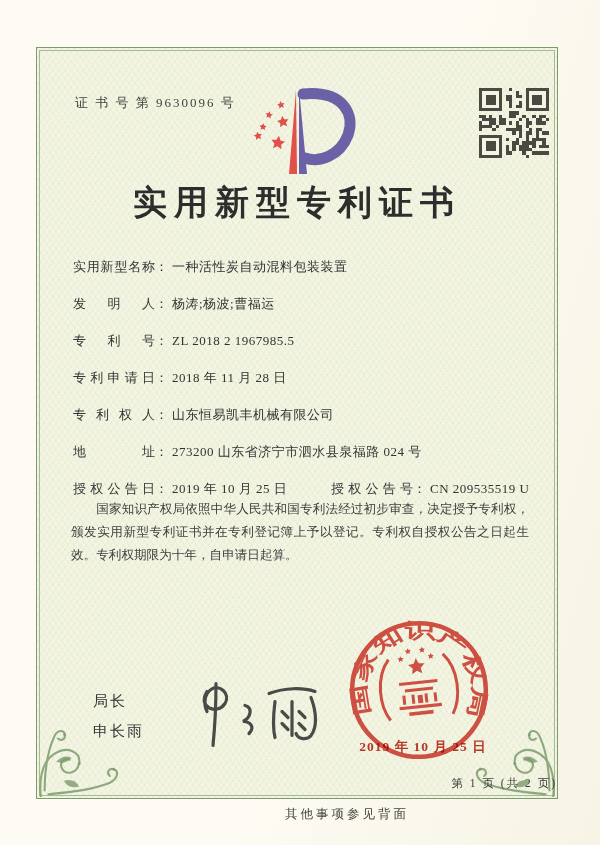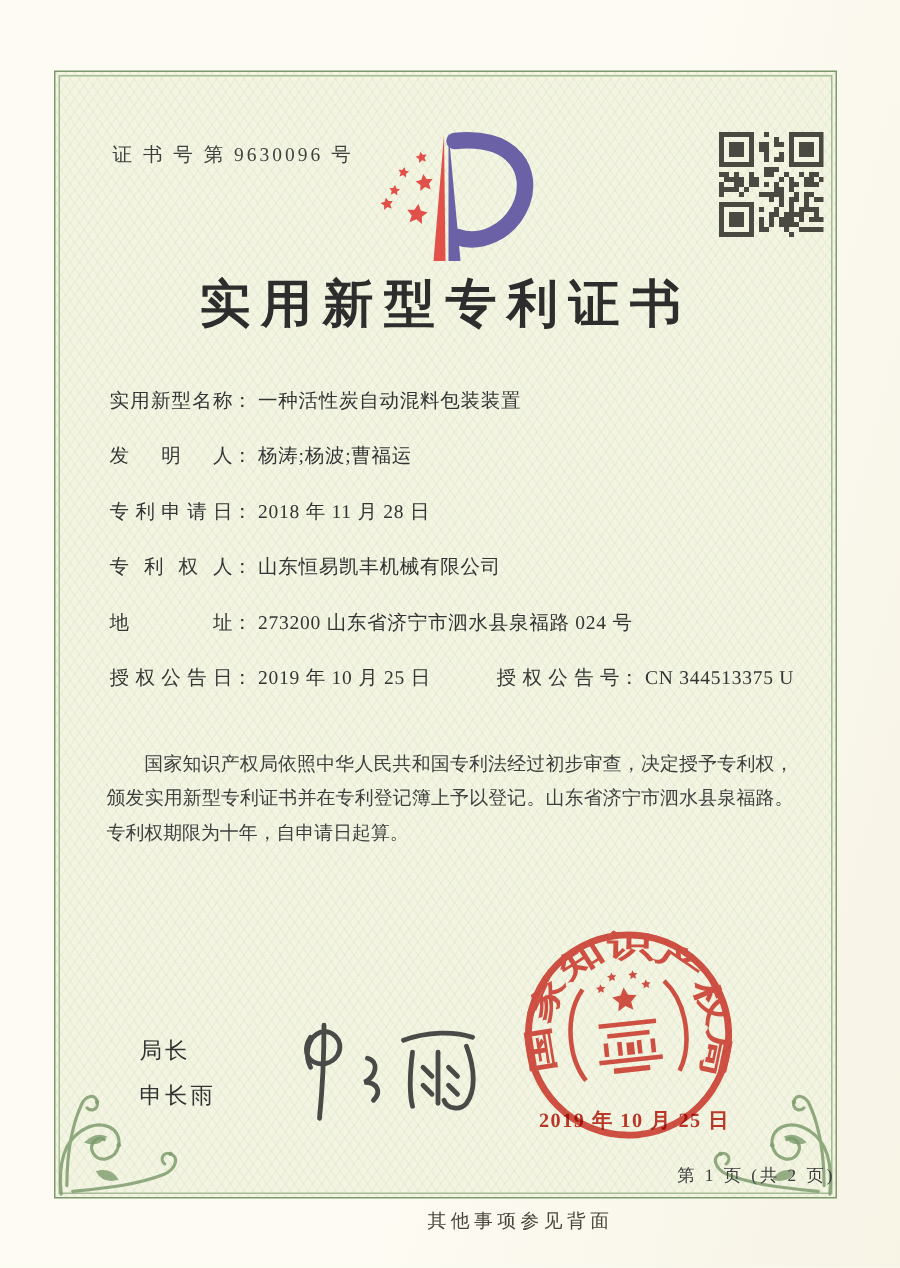--- a/index.html
+++ b/index.html
@@ -238,38 +238,41 @@
   <div class="title">实用新型专利证书</div>
 
   <div class="fields">
     <div class="frow">
       <span class="flabel">实用新型名称</span><span class="colon">：</span><span class="fvalue">一种活性炭自动混料包装装置</span>
     </div>
     <div class="frow">
       <span class="flabel">发明人</span><span class="colon">：</span><span class="fvalue">杨涛;杨波;曹福运</span>
     </div>
     <div class="frow">
+      <span class="flabel">专利号</span><span class="colon">：</span><span class="fvalue">ZL 2018 2 1967985.5</span>
+    </div>
+    <div class="frow">
       <span class="flabel">专利申请日</span><span class="colon">：</span><span class="fvalue">2018 年 11 月 28 日</span>
     </div>
     <div class="frow">
       <span class="flabel">专利权人</span><span class="colon">：</span><span class="fvalue">山东恒易凯丰机械有限公司</span>
     </div>
     <div class="frow">
       <span class="flabel">地址</span><span class="colon">：</span><span class="fvalue">273200 山东省济宁市泗水县泉福路 024 号</span>
     </div>
     <div class="frow">
       <span class="flabel">授权公告日</span><span class="colon">：</span><span class="fvalue">2019 年 10 月 25 日</span>
       <span class="pair2">
-        <span class="flabel">授权公告号</span><span class="colon">：</span><span class="fvalue">CN 344513375 U</span>
+        <span class="flabel">授权公告号</span><span class="colon">：</span><span class="fvalue">CN 209535519 U</span>
       </span>
     </div>
   </div>
 
   <div class="paras">
-    <p>国家知识产权局依照中华人民共和国专利法经过初步审查，决定授予专利权，颁发实用新型专利证书并在专利登记簿上予以登记。山东省济宁市泗水县泉福路。专利权期限为十年，自申请日起算。</p>
+    <p>国家知识产权局依照中华人民共和国专利法经过初步审查，决定授予专利权，颁发实用新型专利证书并在专利登记簿上予以登记。专利权自授权公告之日起生效。专利权期限为十年，自申请日起算。</p>
   </div>
 
   <div class="signoff">
     <div>局长</div>
     <div>申长雨</div>
   </div>
 
   <svg class="signature" viewBox="0 0 150 75">
     <g fill="none" stroke="#383838" stroke-width="3.2" stroke-linecap="round" opacity=".9">
       <path d="M24,14 C14,30 34,38 42,26 C48,16 36,6 28,12 C22,16 20,26 24,34"></path>

